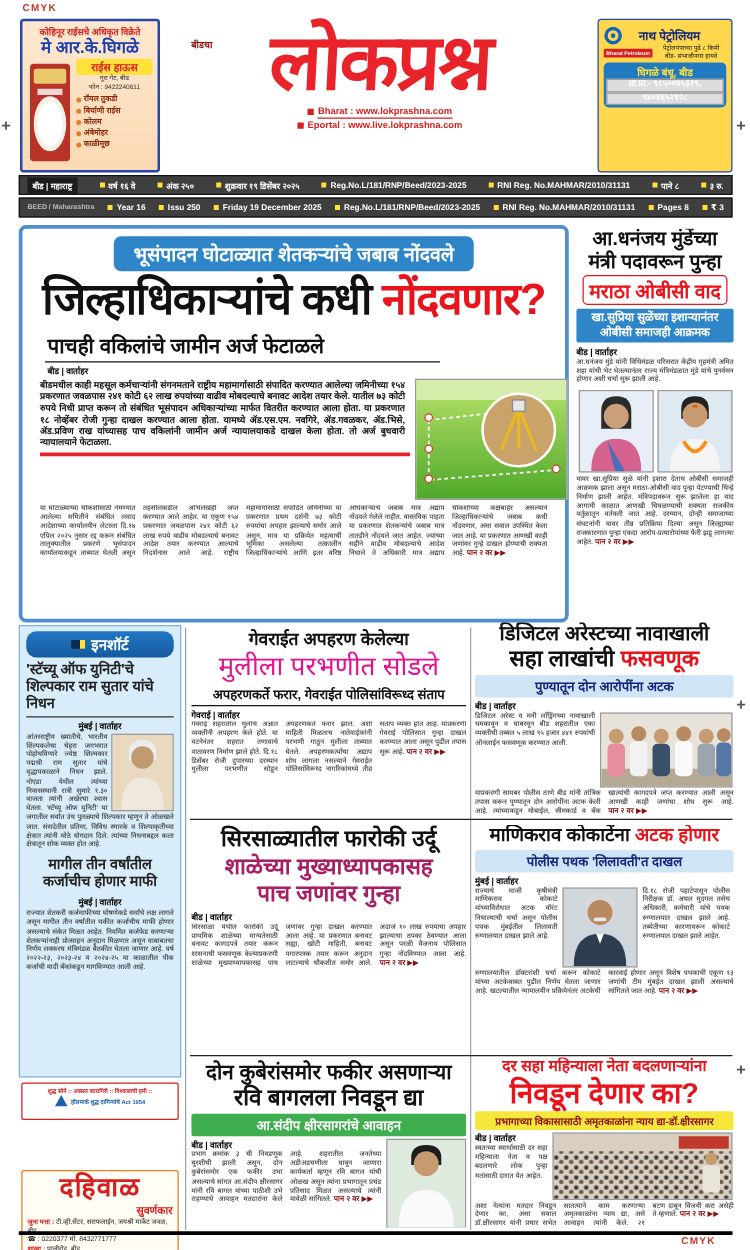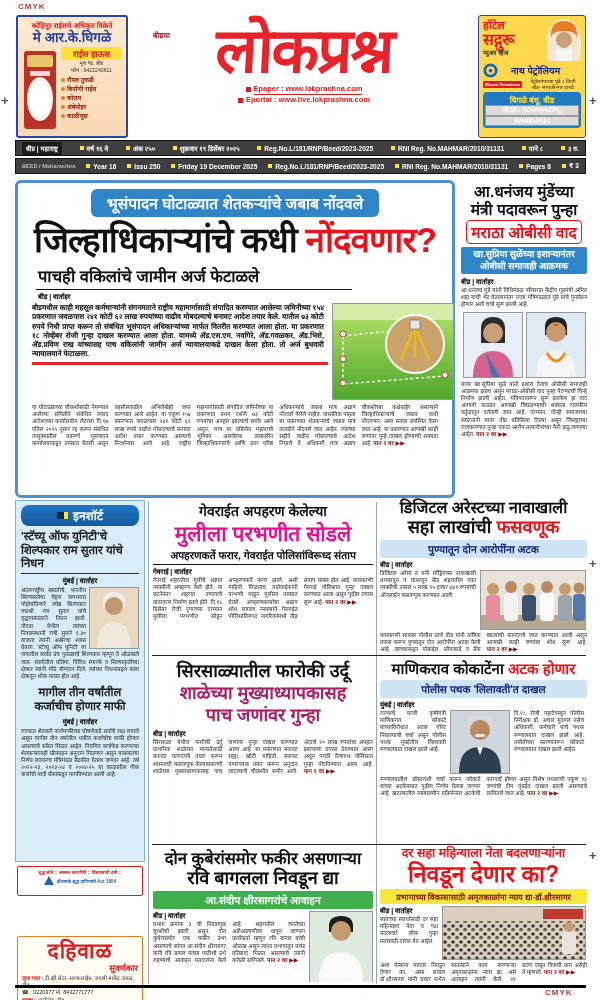--- a/index.html
+++ b/index.html
@@ -54,21 +54,21 @@
   .h1main{font-size:35px;font-weight:900;text-align:center;line-height:40px;letter-spacing:-1px;margin-top:3px;white-space:nowrap;}
   .h1main .red{color:#e8131b;}
   .subh{font-size:16.5px;font-weight:900;border-bottom:1.5px solid #111;padding:0 4px 2px 2px;width:310px;margin:4px 0 2px 4px;}
   .redrule{height:3px;background:#e8232a;width:296px;margin-top:3px;}
   
   .obch{font-size:15.5px;font-weight:900;text-align:center;line-height:17.5px;}
   .obcred{color:#e8131b;border:1.5px solid #e8131b;border-radius:4px;padding:0 4px;width:fit-content;margin:2px auto;font-size:15.5px;font-weight:900;}
   .obcsub{background:#2e86c8;color:#fff;font-weight:bold;font-size:9.2px;text-align:center;line-height:11.5px;padding:2px;border-radius:2px;margin-top:3px;}
   
   .hblack{font-weight:900;text-align:center;color:#111;}
-  .hpink{font-weight:700;text-align:center;color:#e5128f;}
+  .hpink{font-weight:400;text-align:center;color:#e5128f;}
   .hmaroon{font-weight:900;text-align:center;color:#a82064;}
   .hred{color:#e8131b;}
   .subsimple{font-weight:900;font-size:10.5px;text-align:center;border-bottom:1px solid #111;padding-bottom:2px;}
   .subblue{background:#cfe4f5;color:#14277d;font-weight:900;font-size:10.5px;text-align:center;border-radius:3px;padding:2px;}
   .subgreen{background:#3fae4e;color:#fff;font-weight:900;font-size:10.5px;text-align:center;border-radius:2px;padding:2px;}
   .subyellow{background:#f5e73b;color:#8a0f0f;font-weight:900;font-size:8.2px;text-align:center;border-radius:2px;padding:2px;}
   
   .sidebar{background:#d9ecf9;border:1px solid #7fb3da;box-sizing:border-box;padding:4px 5px;}
   .inshead{background:linear-gradient(180deg,#2277c4,#155a9e);color:#fff;font-weight:900;font-size:12px;text-align:center;border-radius:8px;padding:2px;display:flex;align-items:center;justify-content:center;gap:5px;}
   .flagic{width:11px;height:7px;background:#0c2a4d;position:relative;display:inline-block;}
@@ -139,42 +139,29 @@
       </ul>
     </div>
   </div>
 </div>
 
 <div class="abs" style="left:135px;top:18px;width:338px;">
   <div class="abs citysmall" style="left:18px;top:12px;">बीडचा</div>
   <div class="logo">लोकप्रश्न</div>
   <div class="eline">
       <span class="sqr"></span>
-      <span style="border-bottom:1px solid #d81e1e;">Epaper : www.lokprashna.com</span>
+      <span style="border-bottom:1px solid #d81e1e;">Bharat : www.lokprashna.com</span>
     </div>
   <div class="eline">
       <span class="sqr"></span>
       <span>Eportal : www.live.lokprashna.com</span>
     </div>
 </div>
 
 <div class="abs adhotel" style="left:478px;top:15px;width:108px;height:123px;">
-  <div style="display:flex;gap:2px;">
-    <div style="flex:1;">
-      <div class="h1">हॉटेल</div>
-      <div class="h2">सद्गुरू</div>
-      <div class="veg">प्युअर व्हेज</div>
-    </div>
-    <svg width="34" height="42" viewBox="0 0 34 42" style="border-radius:50% 50% 4px 4px;background:#f3e7cf;flex:none;">
-      <path d="M4 16 Q4 2 17 2 Q30 2 30 16 L30 20 Q30 12 17 12 Q4 12 4 20 Z" fill="#e67e22"></path>
-      <circle cx="17" cy="21" r="8" fill="#caa07a"></circle>
-      <path d="M9 28 Q17 36 25 28 L25 42 L9 42 Z" fill="#f5f5f5"></path>
-      <path d="M11 26 Q17 33 23 26 L23 30 Q17 35 11 30 Z" fill="#eee"></path>
-    </svg>
-  </div>
   <div class="petrow">
     <svg width="15" height="15" viewBox="0 0 16 16">
       <circle cx="8" cy="8" r="7.5" fill="#1565c0"></circle>
       <circle cx="8" cy="8" r="4.6" fill="#ffd84d"></circle>
       <circle cx="8" cy="8" r="2" fill="#1565c0"></circle>
     </svg>
     <div class="petname">नाथ पेट्रोलियम</div>
   </div>
   <div style="display:flex;gap:3px;align-items:center;">
     <div class="bpbox">Bharat Petroleum</div>

